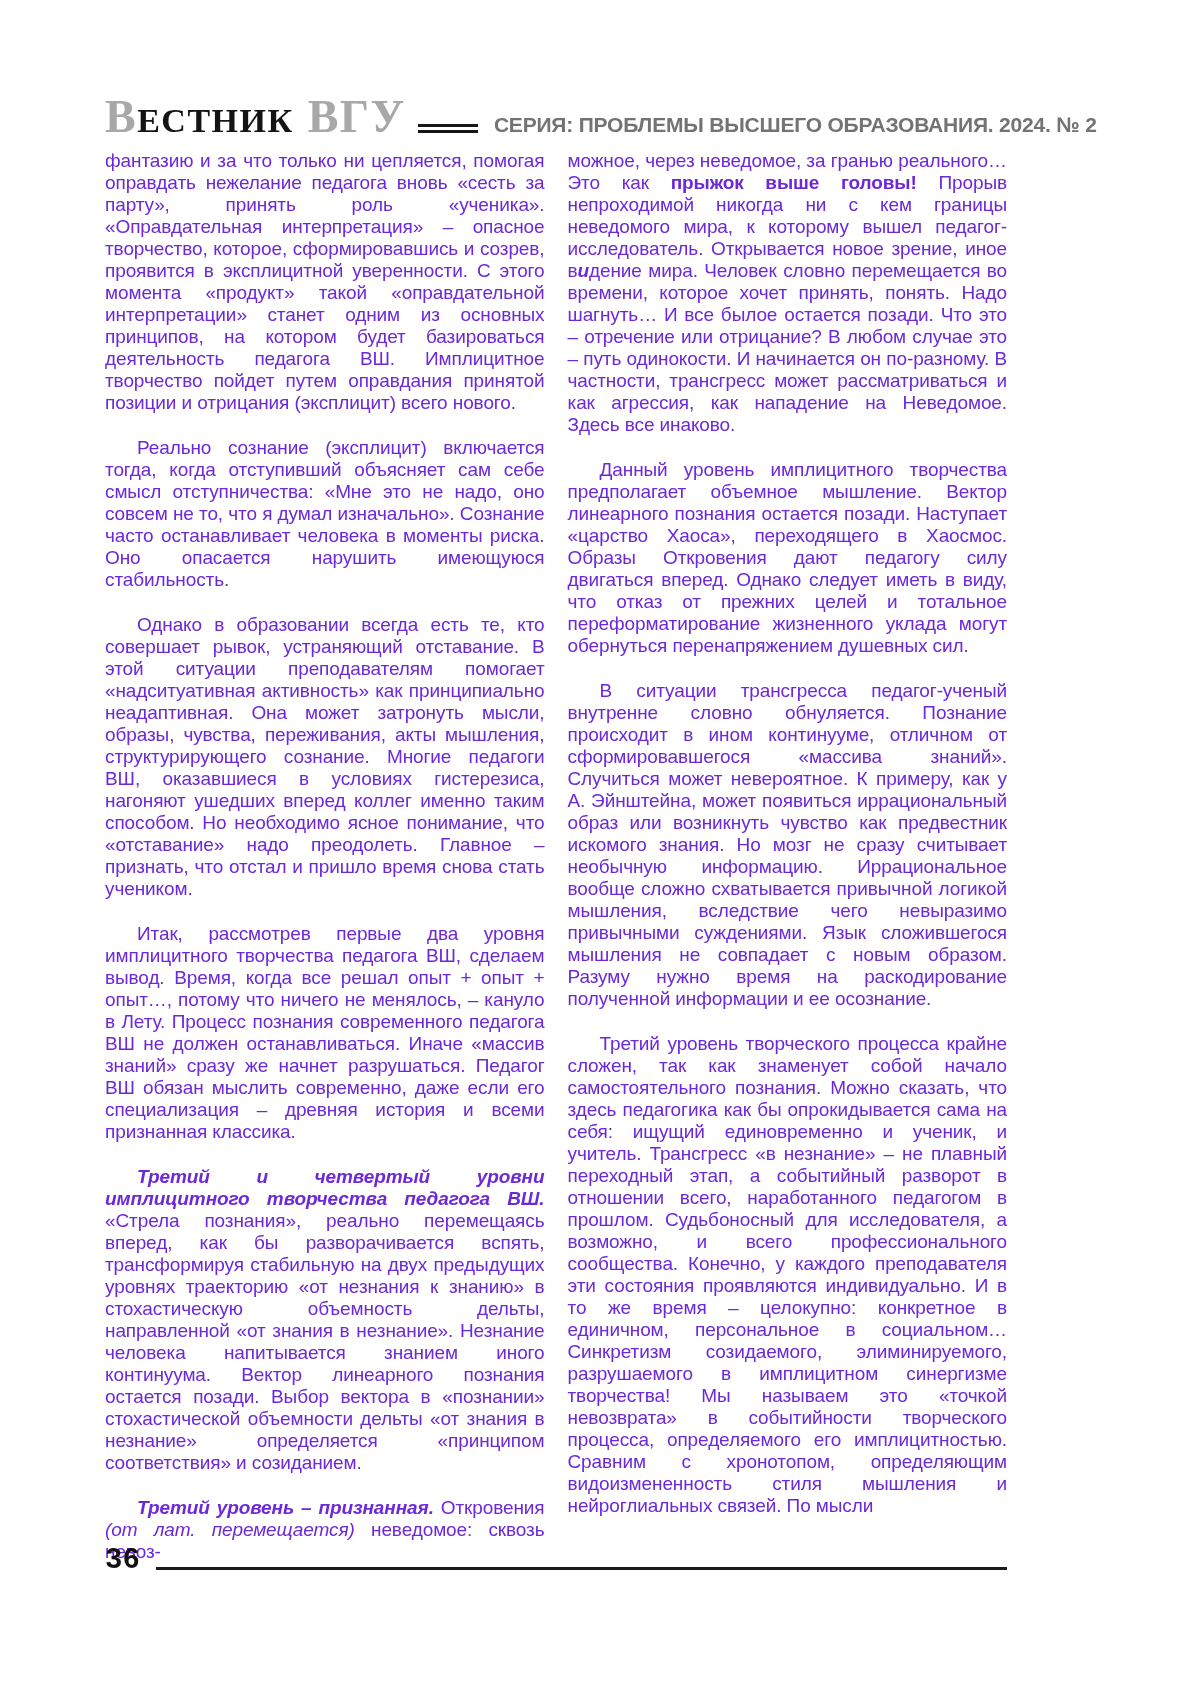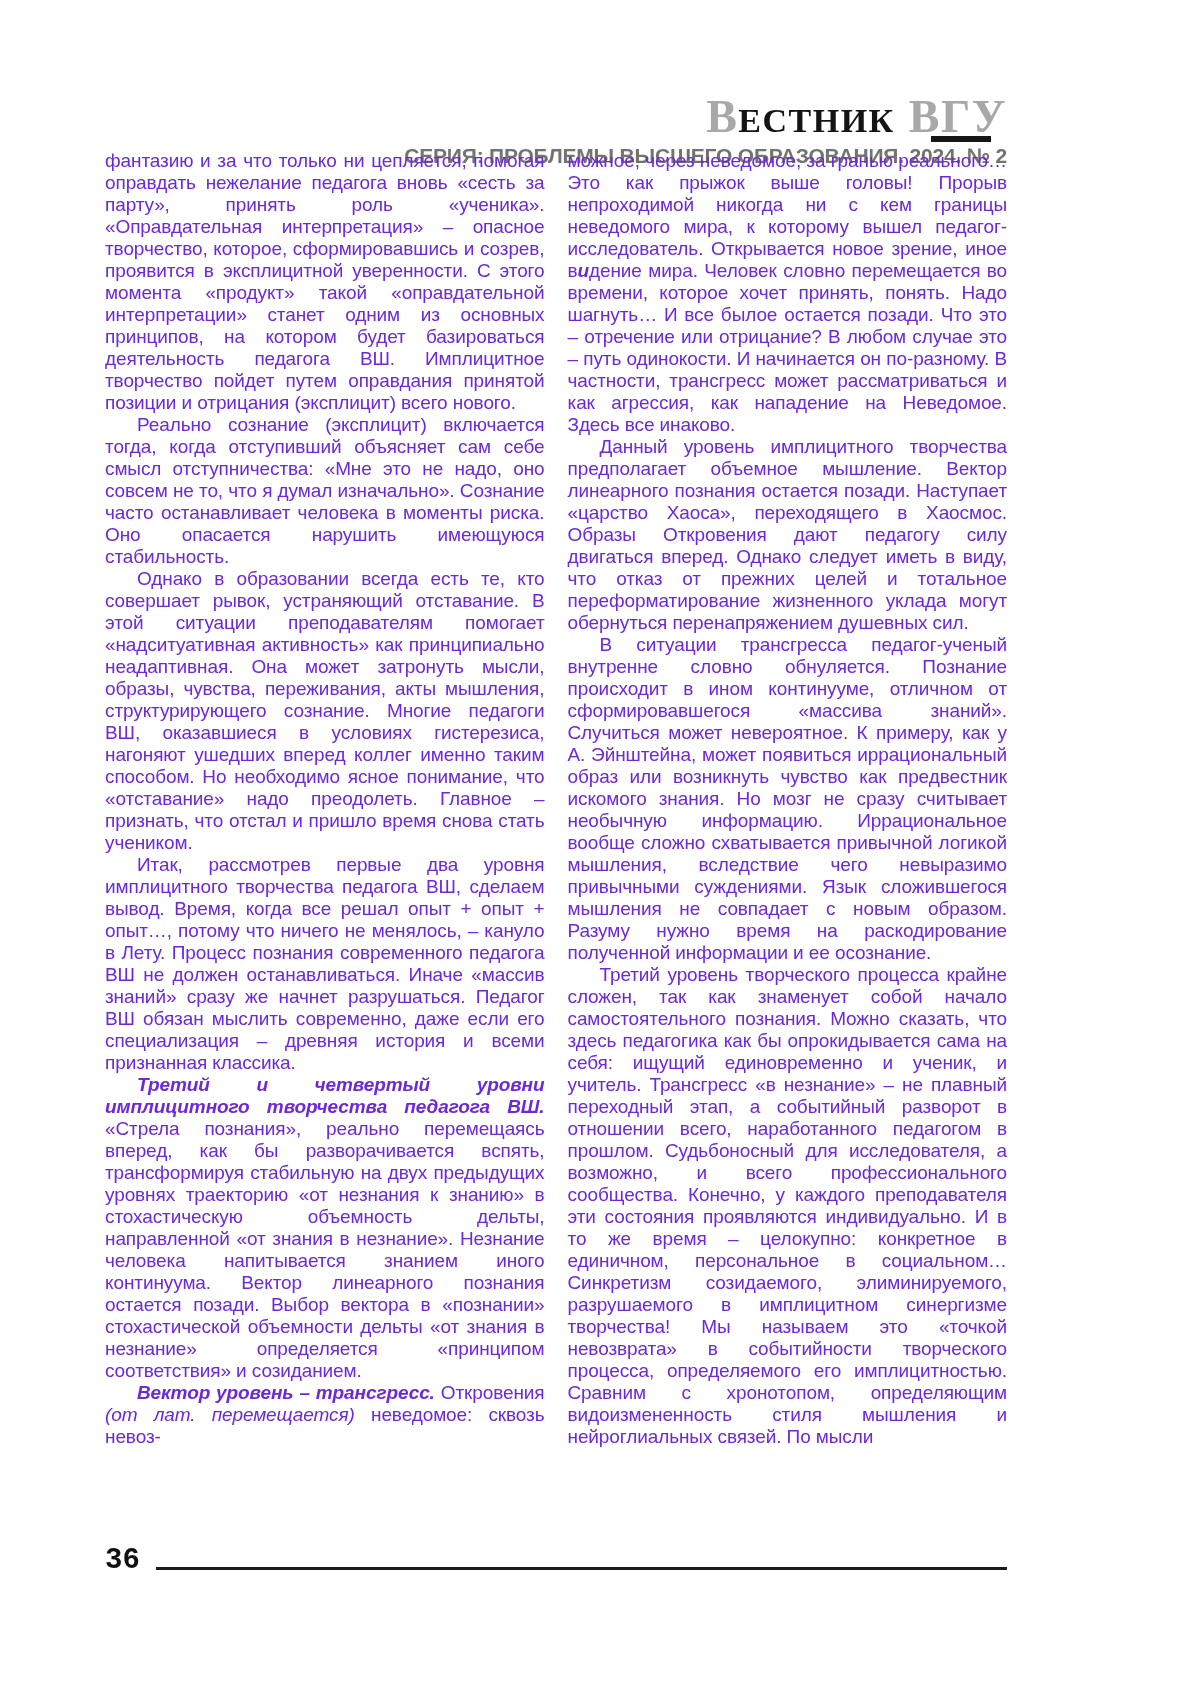--- a/index.html
+++ b/index.html
@@ -14,21 +14,20 @@
     overflow: hidden;
   }
   
   .header {
     position: absolute;
     left: 105px;
     top: 98px;
     width: 902px;
     display: flex;
     align-items: flex-end;
-    flex-direction: column;
   }
   .logo {
     font-family: "Liberation Serif", serif;
     font-weight: bold;
     white-space: nowrap;
     line-height: 0.82;
     letter-spacing: 1.5px;
   }
   .logo-big  { font-size: 46px; color: #a8a8a8; }
   .logo-small{ font-size: 34px; color: #141414; }
@@ -61,23 +60,23 @@
   }
   .col {
     width: 440px;
     text-align: justify;
     font-size: 19px;
     line-height: 22px;
     letter-spacing: -0.1px;
     color: #6d28d9;
   }
   .para { text-indent: 0; }
-  .para.indent { text-indent: 32px; }
+  .para.indent { text-indent: 32px; margin-top: 23px; }
   .rn  { }
-  .rb  { font-weight: normal; }
+  .rb  { font-weight: bold; }
   .ri  { font-style: italic; }
   .rbi { font-weight: bold; font-style: italic; }
   
   .footer {
     position: absolute;
     left: 105px;
     top: 1546px;
     width: 902px;
     display: flex;
     align-items: flex-end;
@@ -107,21 +106,21 @@
     <div class="series">СЕРИЯ: ПРОБЛЕМЫ ВЫСШЕГО ОБРАЗОВАНИЯ. 2024. № 2</div>
   </header>
 
   <main class="columns">
     <div class="col" id="col-left">
         <p class="para"><span class="rn">фантазию и за что только ни цепляется, помогая оправдать нежелание педагога вновь «сесть за парту», принять роль «ученика». «Оправдательная интерпретация» – опасное творчество, которое, сформировавшись и созрев, проявится в эксплицитной уверенности. С этого момента «продукт» такой «оправдательной интерпретации» станет одним из основных принципов, на котором будет базироваться деятельность педагога ВШ. Имплицитное творчество пойдет путем оправдания принятой позиции и отрицания (эксплицит) всего нового.</span></p>
         <p class="para indent"><span class="rn">Реально сознание (эксплицит) включается тогда, когда отступивший объясняет сам себе смысл отступничества: «Мне это не надо, оно совсем не то, что я думал изначально». Сознание часто останавливает человека в моменты риска. Оно опасается нарушить имеющуюся стабильность.</span></p>
         <p class="para indent"><span class="rn">Однако в образовании всегда есть те, кто совершает рывок, устраняющий отставание. В этой ситуации преподавателям помогает «надситуативная активность» как принципиально неадаптивная. Она может затронуть мысли, образы, чувства, переживания, акты мышления, структурирующего сознание. Многие педагоги ВШ, оказавшиеся в условиях гистерезиса, нагоняют ушедших вперед коллег именно таким способом. Но необходимо ясное понимание, что «отставание» надо преодолеть. Главное – признать, что отстал и пришло время снова стать учеником.</span></p>
         <p class="para indent"><span class="rn">Итак, рассмотрев первые два уровня имплицитного творчества педагога ВШ, сделаем вывод. Время, когда все решал опыт + опыт + опыт…, потому что ничего не менялось, – кануло в Лету. Процесс познания современного педагога ВШ не должен останавливаться. Иначе «массив знаний» сразу же начнет разрушаться. Педагог ВШ обязан мыслить современно, даже если его специализация – древняя история и всеми признанная классика.</span></p>
         <p class="para indent"><span class="rbi">Третий и четвертый уровни имплицитного творчества педагога ВШ.</span><span class="rn"> «Стрела познания», реально перемещаясь вперед, как бы разворачивается вспять, трансформируя стабильную на двух предыдущих уровнях траекторию «от незнания к знанию» в стохастическую объемность дельты, направленной «от знания в незнание». Незнание человека напитывается знанием иного континуума. Вектор линеарного познания остается позади. Выбор вектора в «познании» стохастической объемности дельты «от знания в незнание» определяется «принципом соответствия» и созиданием.</span></p>
-        <p class="para indent"><span class="rbi">Вектор уровень – трансгресс.</span><span class="rn"> Откровения </span><span class="ri">(от лат. перемещается)</span><span class="rn"> неведомое: сквозь невоз-</span></p>
+        <p class="para indent"><span class="rbi">Третий уровень – признанная.</span><span class="rn"> Откровения </span><span class="ri">(от лат. перемещается)</span><span class="rn"> неведомое: сквозь невоз-</span></p>
       </div>
     <div class="col" id="col-right">
         <p class="para"><span class="rn">можное, через неведомое, за гранью реального… Это как </span><span class="rb">прыжок выше головы!</span><span class="rn"> Прорыв непроходимой никогда ни с кем границы неведомого мира, к которому вышел педагог-исследователь. Открывается новое зрение, иное в</span><span class="rbi">и</span><span class="rn">дение мира. Человек словно перемещается во времени, которое хочет принять, понять. Надо шагнуть… И все былое остается позади. Что это – отречение или отрицание? В любом случае это – путь одинокости. И начинается он по-разному. В частности, трансгресс может рассматриваться и как агрессия, как нападение на Неведомое. Здесь все инаково.</span></p>
         <p class="para indent"><span class="rn">Данный уровень имплицитного творчества предполагает объемное мышление. Вектор линеарного познания остается позади. Наступает «царство Хаоса», переходящего в Хаосмос. Образы Откровения дают педагогу силу двигаться вперед. Однако следует иметь в виду, что отказ от прежних целей и тотальное переформатирование жизненного уклада могут обернуться перенапряжением душевных сил.</span></p>
         <p class="para indent"><span class="rn">В ситуации трансгресса педагог-ученый внутренне словно обнуляется. Познание происходит в ином континууме, отличном от сформировавшегося «массива знаний». Случиться может невероятное. К примеру, как у А. Эйнштейна, может появиться иррациональный образ или возникнуть чувство как предвестник искомого знания. Но мозг не сразу считывает необычную информацию. Иррациональное вообще сложно схватывается привычной логикой мышления, вследствие чего невыразимо привычными суждениями. Язык сложившегося мышления не совпадает с новым образом. Разуму нужно время на раскодирование полученной информации и ее осознание.</span></p>
         <p class="para indent"><span class="rn">Третий уровень творческого процесса крайне сложен, так как знаменует собой начало самостоятельного познания. Можно сказать, что здесь педагогика как бы опрокидывается сама на себя: ищущий единовременно и ученик, и учитель. Трансгресс «в незнание» – не плавный переходный этап, а событийный разворот в отношении всего, наработанного педагогом в прошлом. Судьбоносный для исследователя, а возможно, и всего профессионального сообщества. Конечно, у каждого преподавателя эти состояния проявляются индивидуально. И в то же время – целокупно: конкретное в единичном, персональное в социальном… Синкретизм созидаемого, элиминируемого, разрушаемого в имплицитном синергизме творчества! Мы называем это «точкой невозврата» в событийности творческого процесса, определяемого его имплицитностью. Сравним с хронотопом, определяющим видоизмененность стиля мышления и нейроглиальных связей. По мысли</span></p>
       </div>
   </main>
 
   <footer class="footer">

